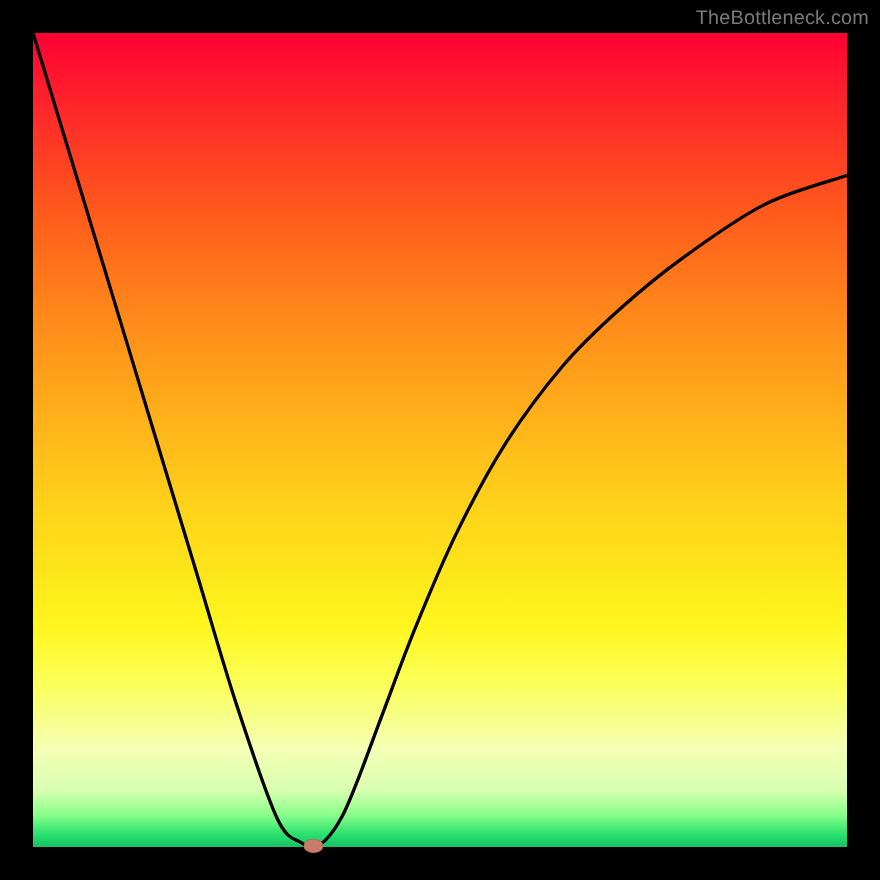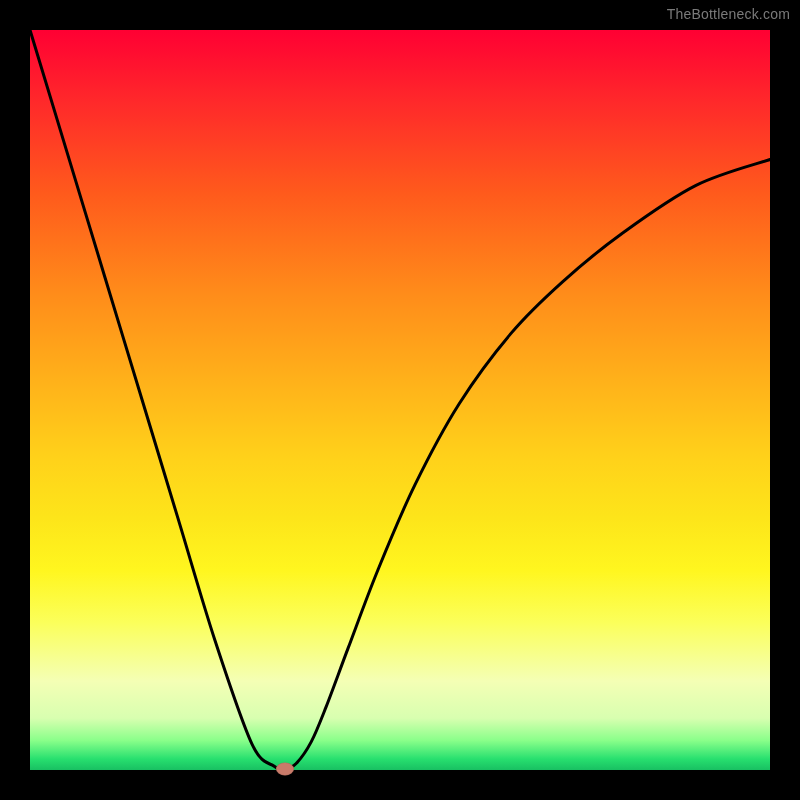--- a/index.html
+++ b/index.html
@@ -47,21 +47,21 @@
     top: 0;
     width: 100%;
     height: 100%;
     overflow: visible;
   }
   .watermark {
     position: absolute;
     top: 6px;
     right: 10px;
     color: #7a7a7a;
-    font-size: 14px;
+    font-size: 18px;
     font-weight: 500;
     letter-spacing: 0.2px;
     user-select: none;
   }
   .marker {
     position: absolute;
     width: 18px;
     height: 13px;
     border-radius: 50%;
     background: #c97b6a;

